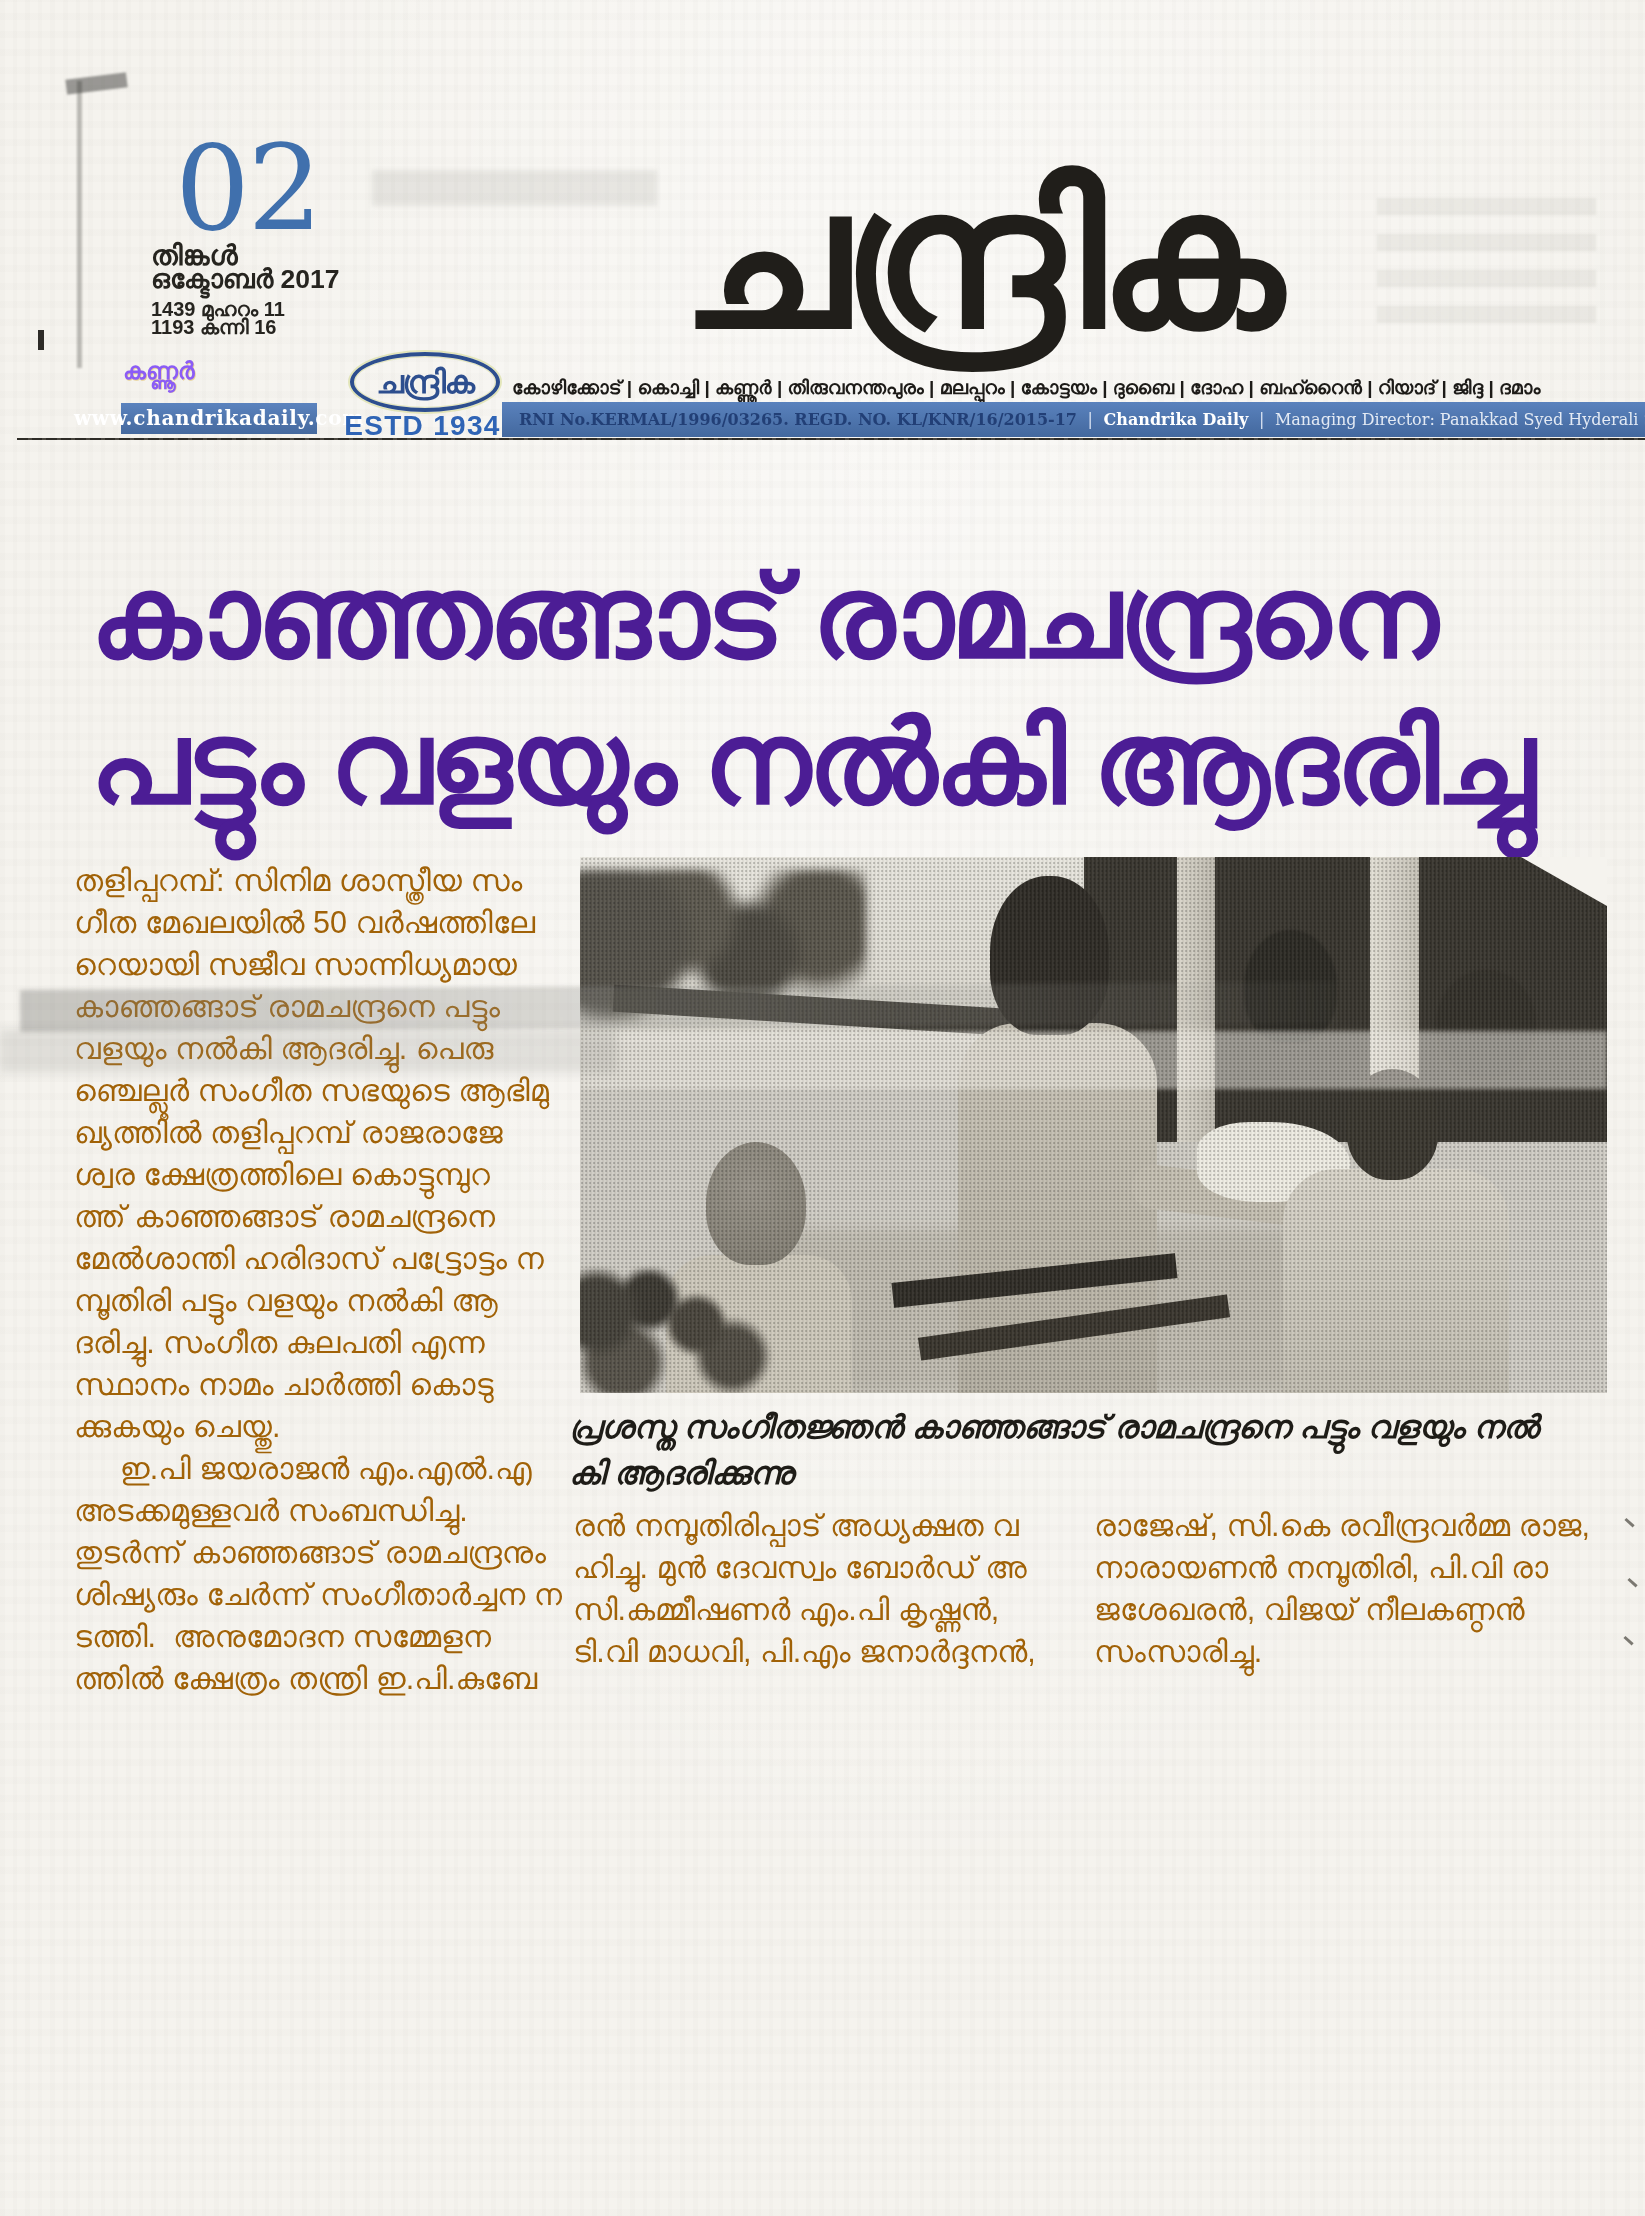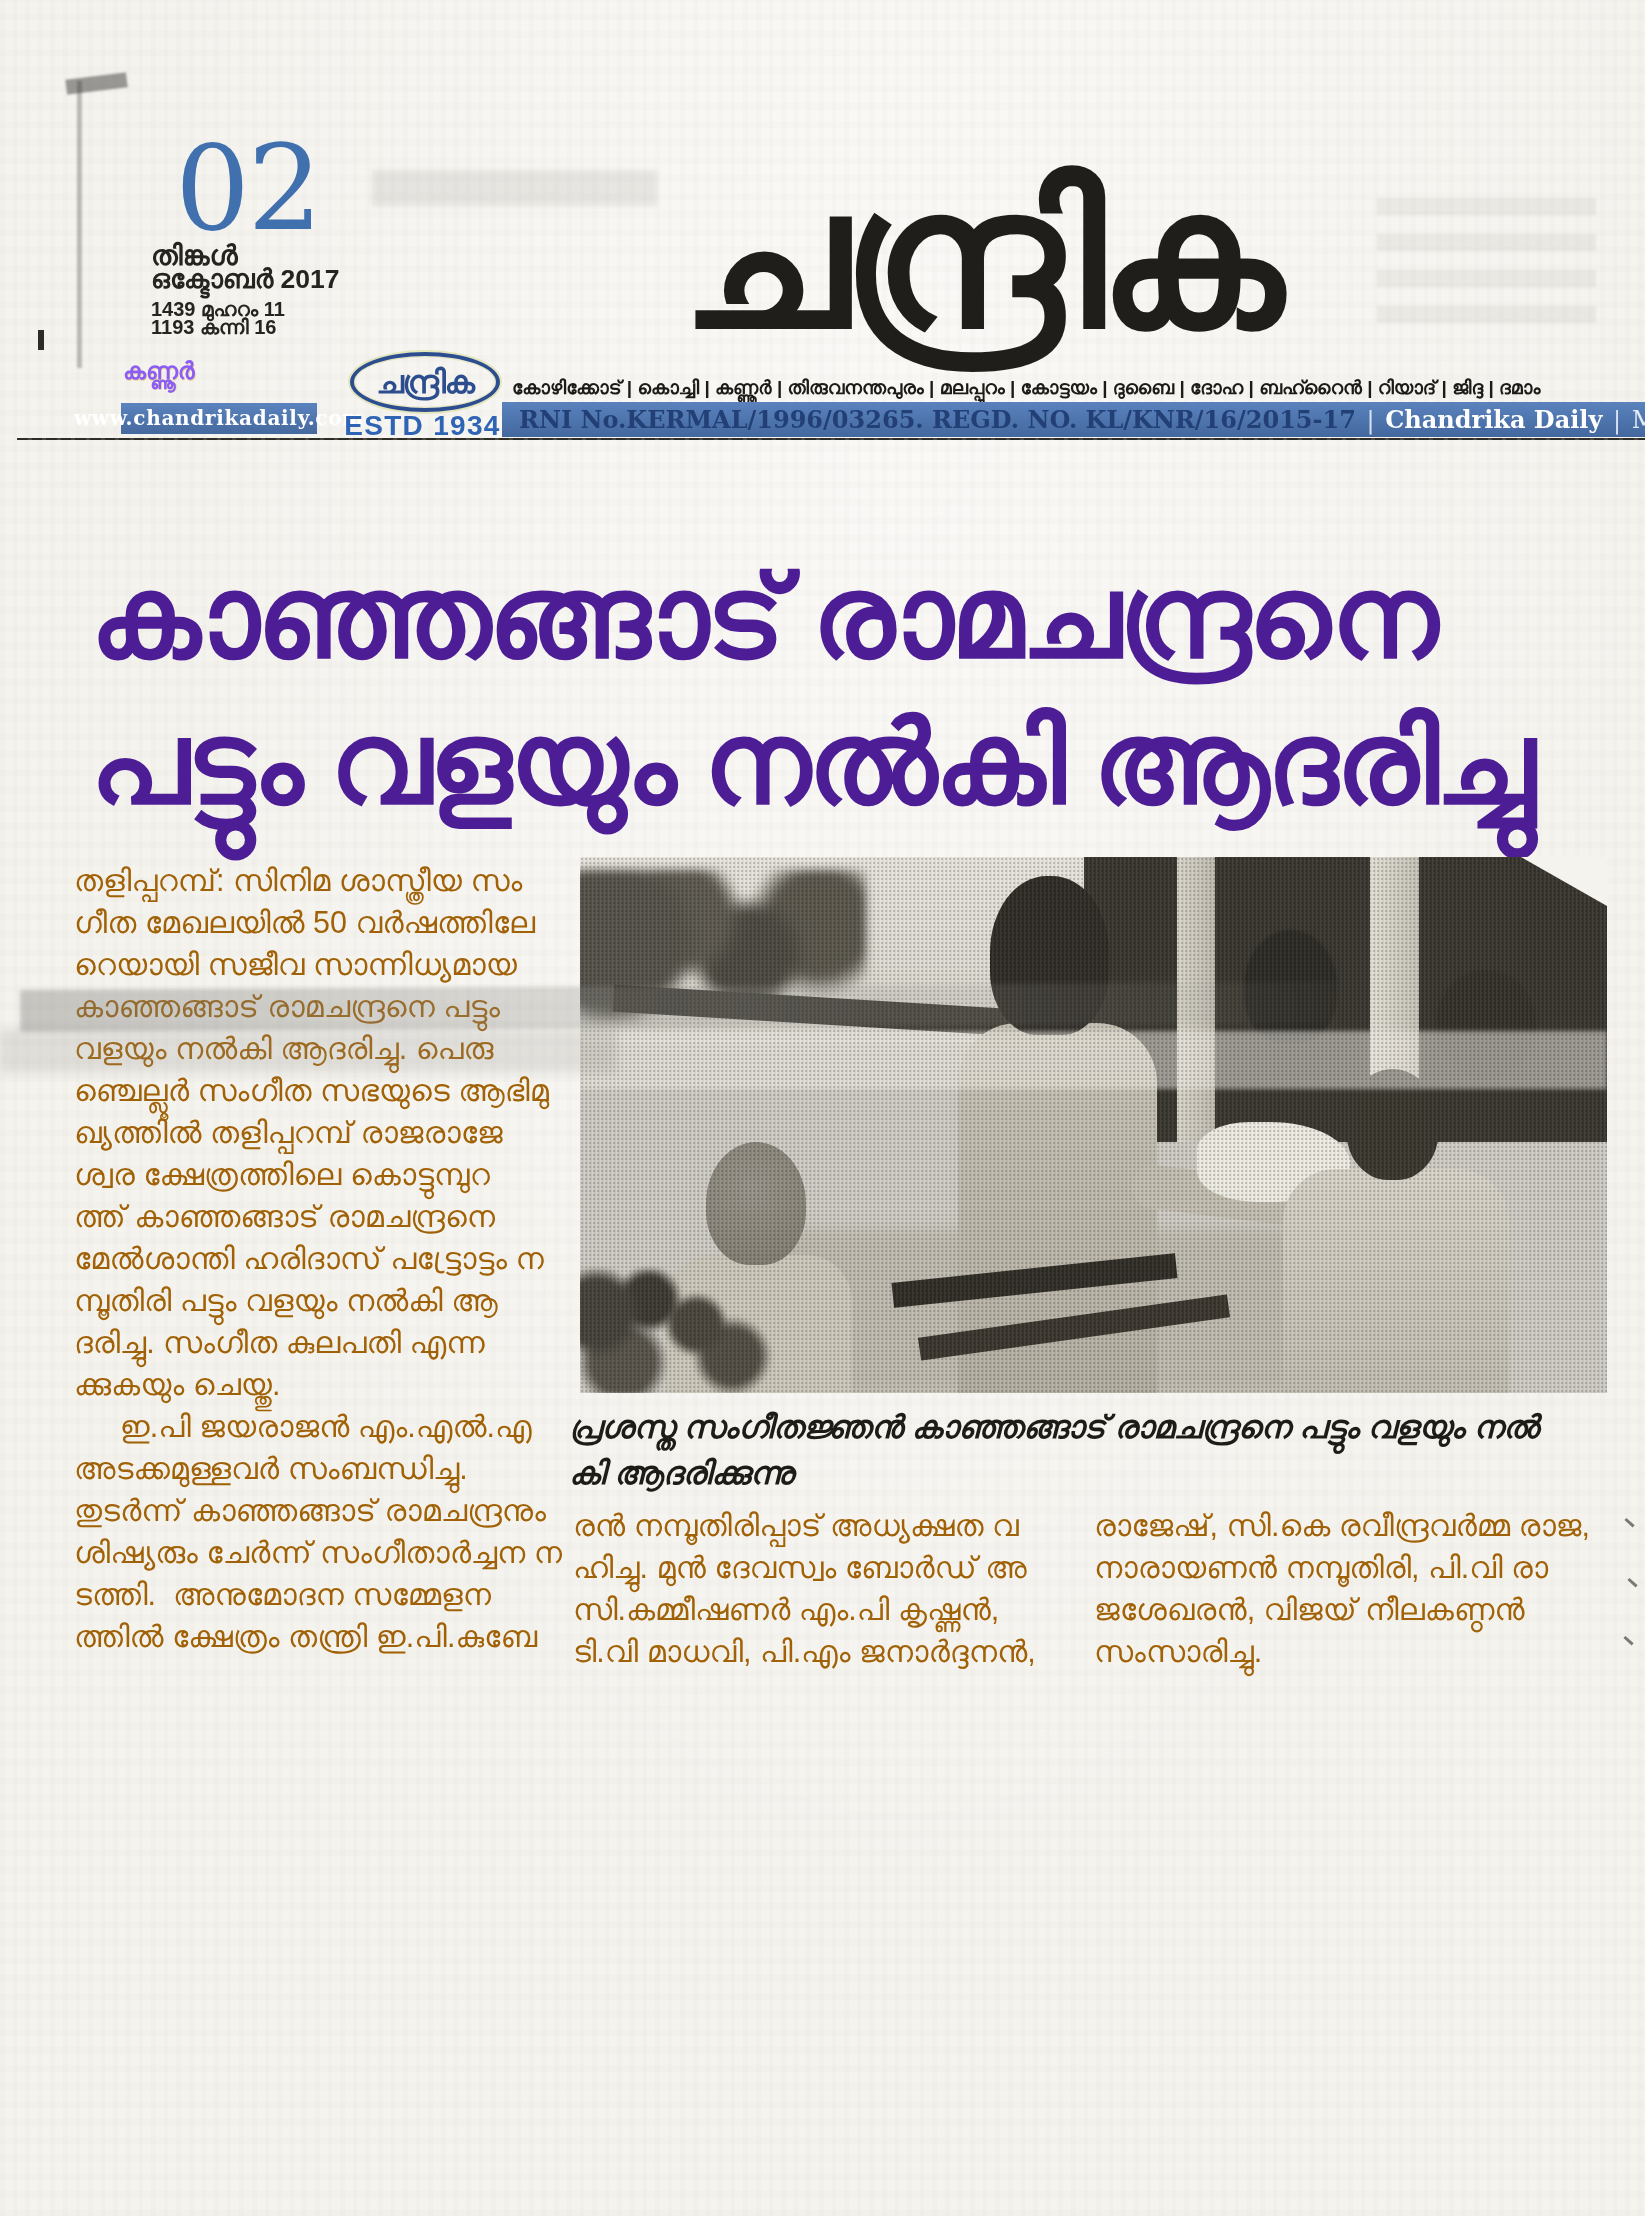--- a/index.html
+++ b/index.html
@@ -35,21 +35,21 @@
     font-size:194px;line-height:1.12;font-weight:800;letter-spacing:-6.6px;color:#201e1a;}
   .logo-oval{left:350px;top:352px;width:142px;height:52px;border:4.6px solid #2d4e8e;border-radius:50%;
     display:flex;align-items:center;justify-content:center;
     box-shadow:0 0 0 2px rgba(193,203,86,.35), inset 0 0 0 1.3px rgba(193,203,86,.3);}
   .logo-oval span{color:#2d4e8e;font-size:32px;font-weight:700;letter-spacing:-1.3px;}
   .estd{left:343px;top:410px;width:159px;text-align:center;font-size:28px;font-weight:800;
     color:#2f64b5;letter-spacing:1.3px;font-family:"Liberation Sans","DejaVu Sans",sans-serif;}
   .cities{left:512px;top:377px;width:849px;font-size:19px;font-weight:600;white-space:nowrap;color:#1d1b18;}
   .rni-bar{left:502px;top:402px;width:1144px;height:35px;background:linear-gradient(#5a82bd,#43689e);
     display:flex;align-items:center;white-space:nowrap;overflow:hidden;padding-left:17px;box-sizing:border-box;
-    font-family:"DejaVu Serif","Liberation Serif",serif;font-size:24px;}
+    font-family:"DejaVu Serif","Liberation Serif",serif;font-size:16px;}
   .rni-reg{color:#223f76;font-weight:700;}
   .rni-sep{color:#d9e2f1;margin:0 10.6px;font-weight:400;}
   .rni-brand{color:#ffffff;font-weight:800;}
   .rni-md{color:#e3eaf4;font-weight:500;}
   .head-rule{left:17px;top:438px;width:1628px;height:2px;
     background:repeating-linear-gradient(90deg,#2e2c27 0 10.6px,#4a4740 10.6px 14.6px);}
 
   
   .fold-line{left:77px;top:81px;width:4.6px;height:287px;background:rgba(60,58,52,.30);filter:blur(1.3px);}
   .fold-dash{left:38px;top:330px;width:6px;height:20px;background:#2e2c28;}
@@ -171,20 +171,21 @@
       <div class="bline">റെയായി സജീവ സാന്നിധ്യമായ</div>
       <div class="bline">കാഞ്ഞങ്ങാട് രാമചന്ദ്രനെ പട്ടും</div>
       <div class="bline">വളയും നൽകി ആദരിച്ചു. പെരു</div>
       <div class="bline">ഞ്ചെല്ലൂർ സംഗീത സഭയുടെ ആഭിമു</div>
       <div class="bline">ഖ്യത്തിൽ തളിപ്പറമ്പ് രാജരാജേ</div>
       <div class="bline">ശ്വര ക്ഷേത്രത്തിലെ കൊട്ടുമ്പുറ</div>
       <div class="bline">ത്ത് കാഞ്ഞങ്ങാട് രാമചന്ദ്രനെ</div>
       <div class="bline">മേൽശാന്തി ഹരിദാസ് പട്ട്രോട്ടം ന</div>
       <div class="bline">മ്പൂതിരി പട്ടും വളയും നൽകി ആ</div>
       <div class="bline">ദരിച്ചു. സംഗീത കുലപതി എന്ന</div>
+      <div class="bline">സ്ഥാനം നാമം ചാർത്തി കൊടു</div>
       <div class="bline">ക്കുകയും ചെയ്തു.</div>
       <div class="bline">  ഇ.പി ജയരാജൻ എം.എൽ.എ</div>
       <div class="bline">അടക്കമുള്ളവർ സംബന്ധിച്ചു.</div>
       <div class="bline">തുടർന്ന് കാഞ്ഞങ്ങാട് രാമചന്ദ്രനും</div>
       <div class="bline">ശിഷ്യരും ചേർന്ന് സംഗീതാർച്ചന ന</div>
       <div class="bline">ടത്തി.  അനുമോദന സമ്മേളന</div>
       <div class="bline">ത്തിൽ ക്ഷേത്രം തന്ത്രി ഇ.പി.കുബേ</div>
     </div>
 
   <div class="abs photo">

